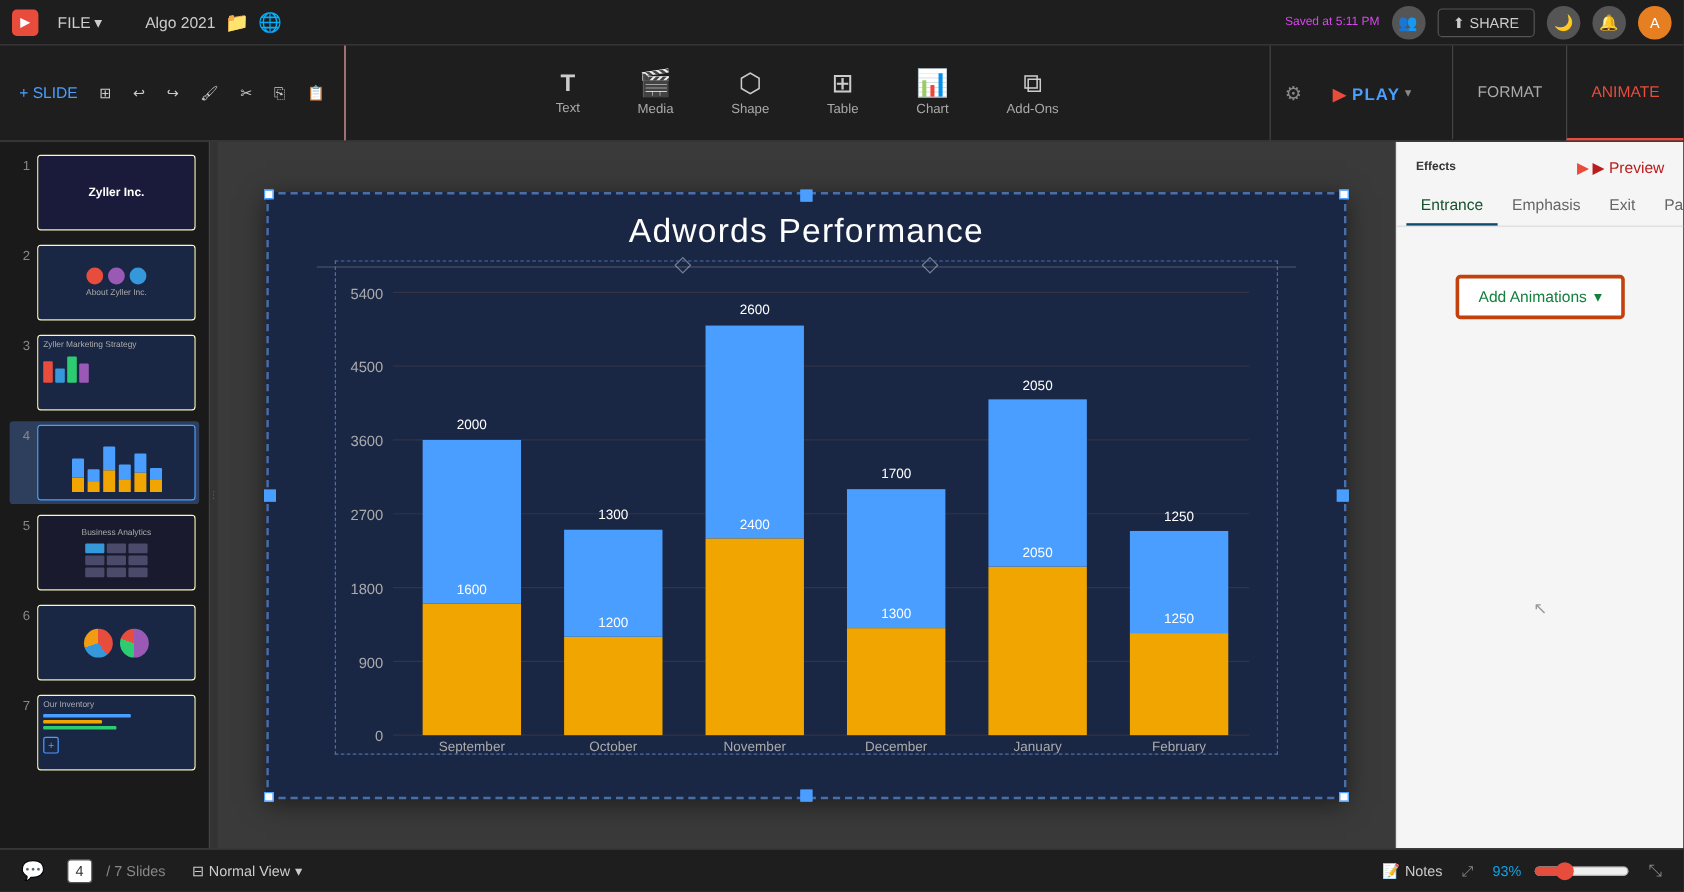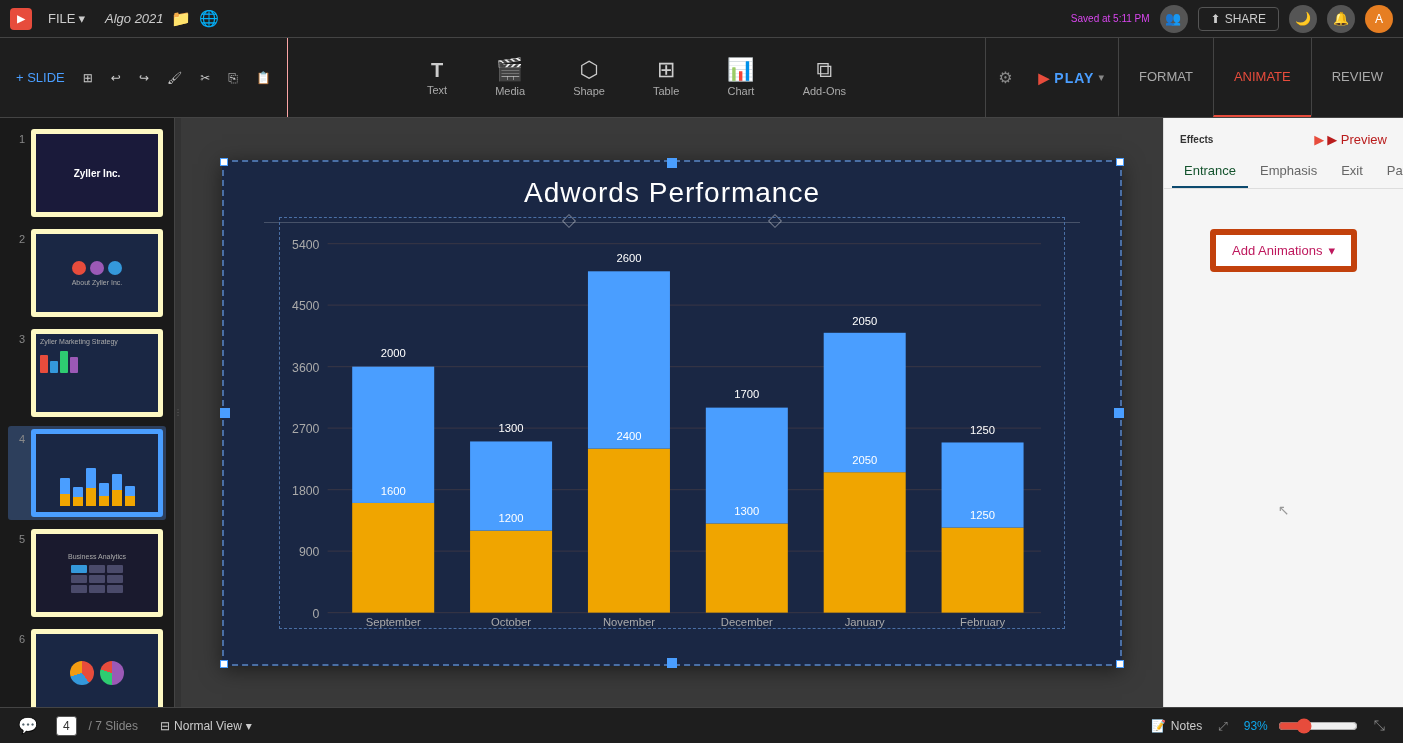--- a/index.html
+++ b/index.html
@@ -37,22 +37,21 @@
       color: #ccc;
       font-size: 13px;
       cursor: pointer;
       padding: 3px 8px;
       border-radius: 3px;
       display: flex; align-items: center; gap: 3px;
     }
     .doc-title {
       color: #ccc;
       font-size: 13px;
-      margin-left: 4px;
-      font-style: italic;
+      margin-left: 20px;
     }
     .top-bar-right {
       margin-left: auto;
       display: flex;
       align-items: center;
       gap: 10px;
     }
     .saved-text {
       color: #d946ef;
       font-size: 10px;
@@ -161,20 +160,21 @@
       display: flex; align-items: center; gap: 4px;
       letter-spacing: 1px;
     }
     .play-chevron {
       color: #888;
       font-size: 11px;
     }
     .panel-tabs {
       display: flex;
       height: 100%;
+      margin-left: 20px;
     }
     .panel-tab {
       padding: 0 20px;
       height: 100%;
       display: flex;
       align-items: center;
       cursor: pointer;
       font-size: 13px;
       color: #aaa;
       border-bottom: 2px solid transparent;
@@ -216,24 +216,24 @@
     .slide-number {
       color: #888;
       font-size: 11px;
       width: 14px;
       text-align: right;
       margin-top: 4px;
       flex-shrink: 0;
     }
     .slide-img {
       flex: 1;
-      height: 88px;
+      height: 63px;
       border-radius: 3px;
       overflow: hidden;
-      border: 5px solid #fef9c3;
+      border: 1px solid #fef9c3;
     }
     .slide-thumb.active .slide-img { border-color: #4a9eff; }
 
     .slide-bg-dark {
       width: 100%; height: 100%;
       background: #1a2744;
       display: flex; align-items: center; justify-content: center;
     }
     .slide-bg-dark2 {
       width: 100%; height: 100%;
@@ -416,25 +416,25 @@
       border-bottom: 2px solid transparent;
     }
     .effects-tab.active {
       color: #14532d;
       border-bottom: 2px solid #0c4a6e;
     }
     .add-anim-btn {
       margin: 20px auto;
       display: block;
       background: white;
-      border: 6px solid #c2410c;
+      border: 3px solid #c2410c;
       border-radius: 4px;
       padding: 8px 16px;
       font-size: 13px;
-      color: #be185d;
+      color: #15803d;
       cursor: pointer;
       display: flex; align-items: flex-start; gap: 6px;
     }
 
     
     .bottom-bar {
       background: #1e1e1e;
       height: 36px;
       display: flex;
       align-items: center;
@@ -590,23 +590,20 @@
       </button>
       <span class="play-chevron">▾</span>
     </div>
     <div class="panel-tabs">
       <div class="panel-tab">
         <span>FORMAT</span>
       </div>
       <div class="panel-tab active">
         <span>ANIMATE</span>
       </div>
-      <div class="panel-tab">
-        <span>REVIEW</span>
-      </div>
     </div>
   </div>
 </div>
 
 <div class="main-area">
 
   <div class="slide-panel">
 
     <div class="slide-thumb">
       <span class="slide-number">1</span>

